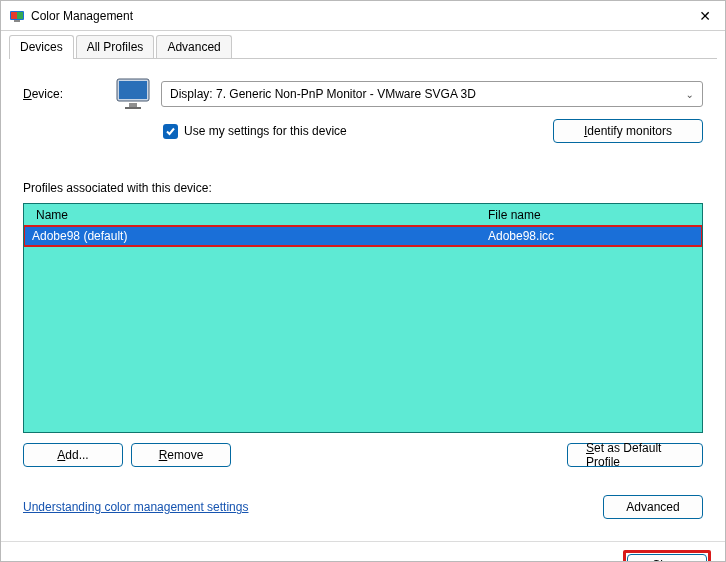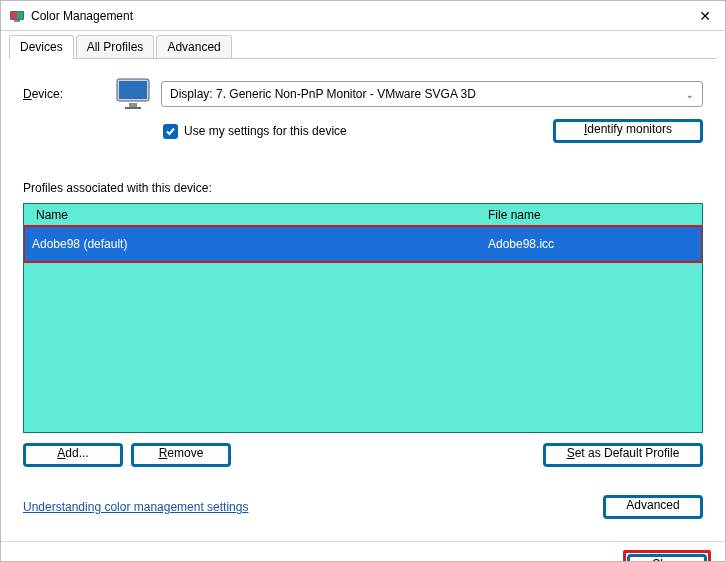--- a/index.html
+++ b/index.html
@@ -60,23 +60,23 @@
 
   .row-usemine { display:flex; margin-top:8px; align-items:center; }
   .row-usemine .leftpad { width:140px; }
   .chk {
     width:15px; height:15px; border-radius:3px; background:#0a64bc;
     display:inline-flex; align-items:center; justify-content:center; margin-right:6px;
   }
   .chk svg { display:block; }
   .spacer-flex { flex:1; }
   .btn {
-    border:3px solid #0369a1; border-radius:4px; background:#fdfdfd;
+    border:1px solid #0369a1; border-radius:4px; background:#fdfdfd;
     min-width:70px; height:24px; padding:0 18px; font-size:12px;
-    display:inline-flex; align-items:flex-start; justify-content:center;
+    display:inline-flex; align-items:center; justify-content:center;
   }
   .btn-identify { width:150px; }
   .btn .uline { text-decoration:underline; text-underline-offset:1px; }
 
   .profiles-label { margin-top: 38px; margin-bottom:8px; }
 
   .listview {
     border:1px solid #0f766e; height:230px; background:#5eead4;
     overflow:hidden;
   }
@@ -84,30 +84,30 @@
     display:flex; border-bottom:1px solid #dcdcdc; height:22px;
     align-items:center; font-size:12px;
   }
   .listview-header .col-name { flex: 0 0 460px; padding-left:12px; }
   .listview-header .col-file { flex:1; padding-left:4px; }
   .listview-body { }
   .group-header {
     color:#0a3f8f; padding:2px 0 2px 14px; font-size:12px;
   }
   .list-row {
-    display:flex; height:36px; align-items:center; color:#fff;
+    display:flex; height:20px; align-items:center; color:#fff;
     background:#1a6fd8; font-size:12px;
   }
   .list-row.selected { outline:2px solid #d81a1a; outline-offset:-1px; }
   .list-row .col-name { flex:0 0 460px; padding-left:8px; }
   .list-row .col-file { flex:1; padding-left:4px; }
 
   .row-buttons { display:flex; gap:8px; margin-top:10px; }
   .row-buttons .btn { width:100px; }
-  .row-buttons .btn-default { width:160px; }
+  .row-buttons .btn-default { width:136px; }
 
   .link-row { margin-top:28px; display:flex; align-items:center; }
   .link { color:#1654b0; text-decoration:underline; font-size:12px; }
   .btn-profiles { width:100px; margin-left:auto; }
 
   .bottom-close-row {
     display:flex; justify-content:flex-end; padding:8px 14px 10px 0;
     border-top:1px solid #dcdcdc; margin-top:12px;
   }
   .close-outline {

